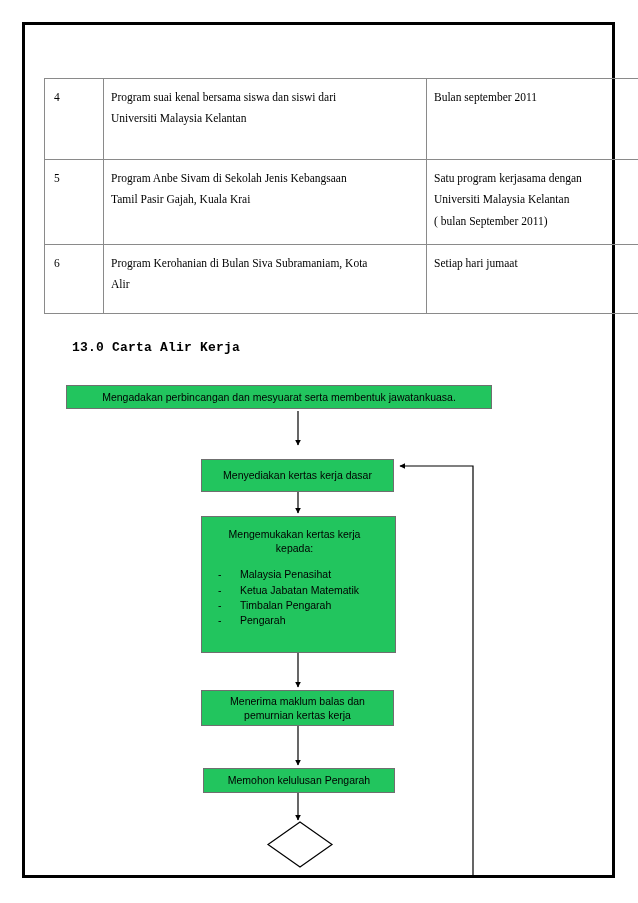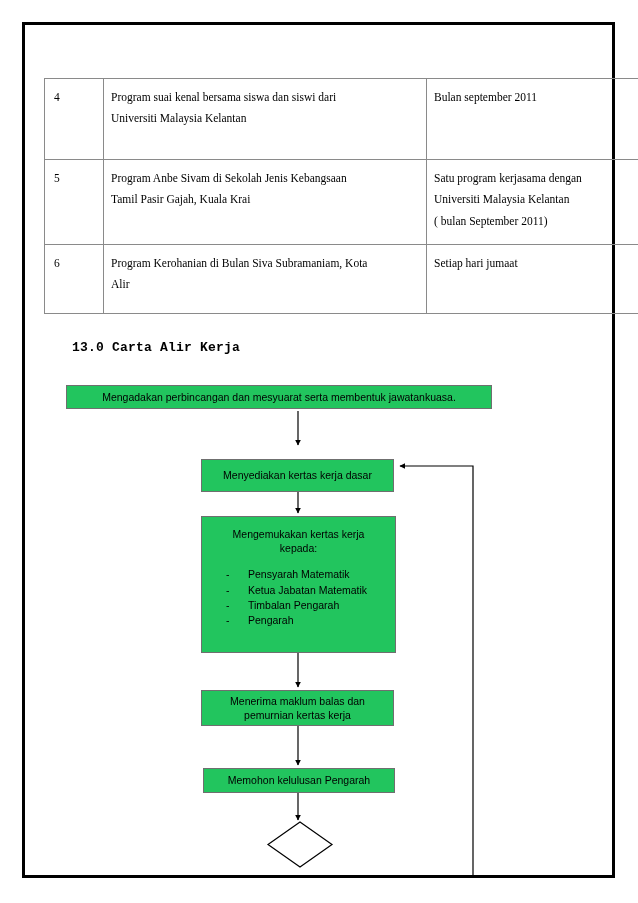--- a/index.html
+++ b/index.html
@@ -91,21 +91,21 @@
   
   #box-mesyuarat {
     left: 66px;  top: 385px;  width: 426px; height: 24px;
   }
   #box-kertas-dasar {
     left: 201px; top: 448px;  width: 193px; height: 33px; margin-top: 11px;
   }
   #box-kemuka {
     left: 201px; top: 516px;  width: 195px; height: 137px;
     display: block;
-    padding: 10px 8px 0 8px;
+    padding: 10px 8px 0 0;
     align-items: flex-start;
   }
   #box-kemuka .box-title {
     text-align: center;
     line-height: 1.35;
   }
   #box-kemuka .box-list {
     margin: 12px 0 0 0;
     padding: 0 0 0 38px;
     list-style: none;
@@ -227,21 +227,21 @@
   <div class="flow-box" id="box-kertas-dasar">Menyediakan kertas kerja dasar</div>
 
   <div class="flow-box" id="box-kemuka">
     <div class="box-title">
       <span>Mengemukakan kertas kerja</span><br>
       <span>kepada:</span>
     </div>
     <ul class="box-list">
       <li>
         <span class="dash">-</span>
-        <span>Pensyarah Matematik</span>
+        <span>Malaysia Penasihat</span>
       </li>
       <li>
         <span class="dash">-</span>
         <span>Ketua Jabatan Matematik</span>
       </li>
       <li>
         <span class="dash">-</span>
         <span>Timbalan Pengarah</span>
       </li>
       <li>

